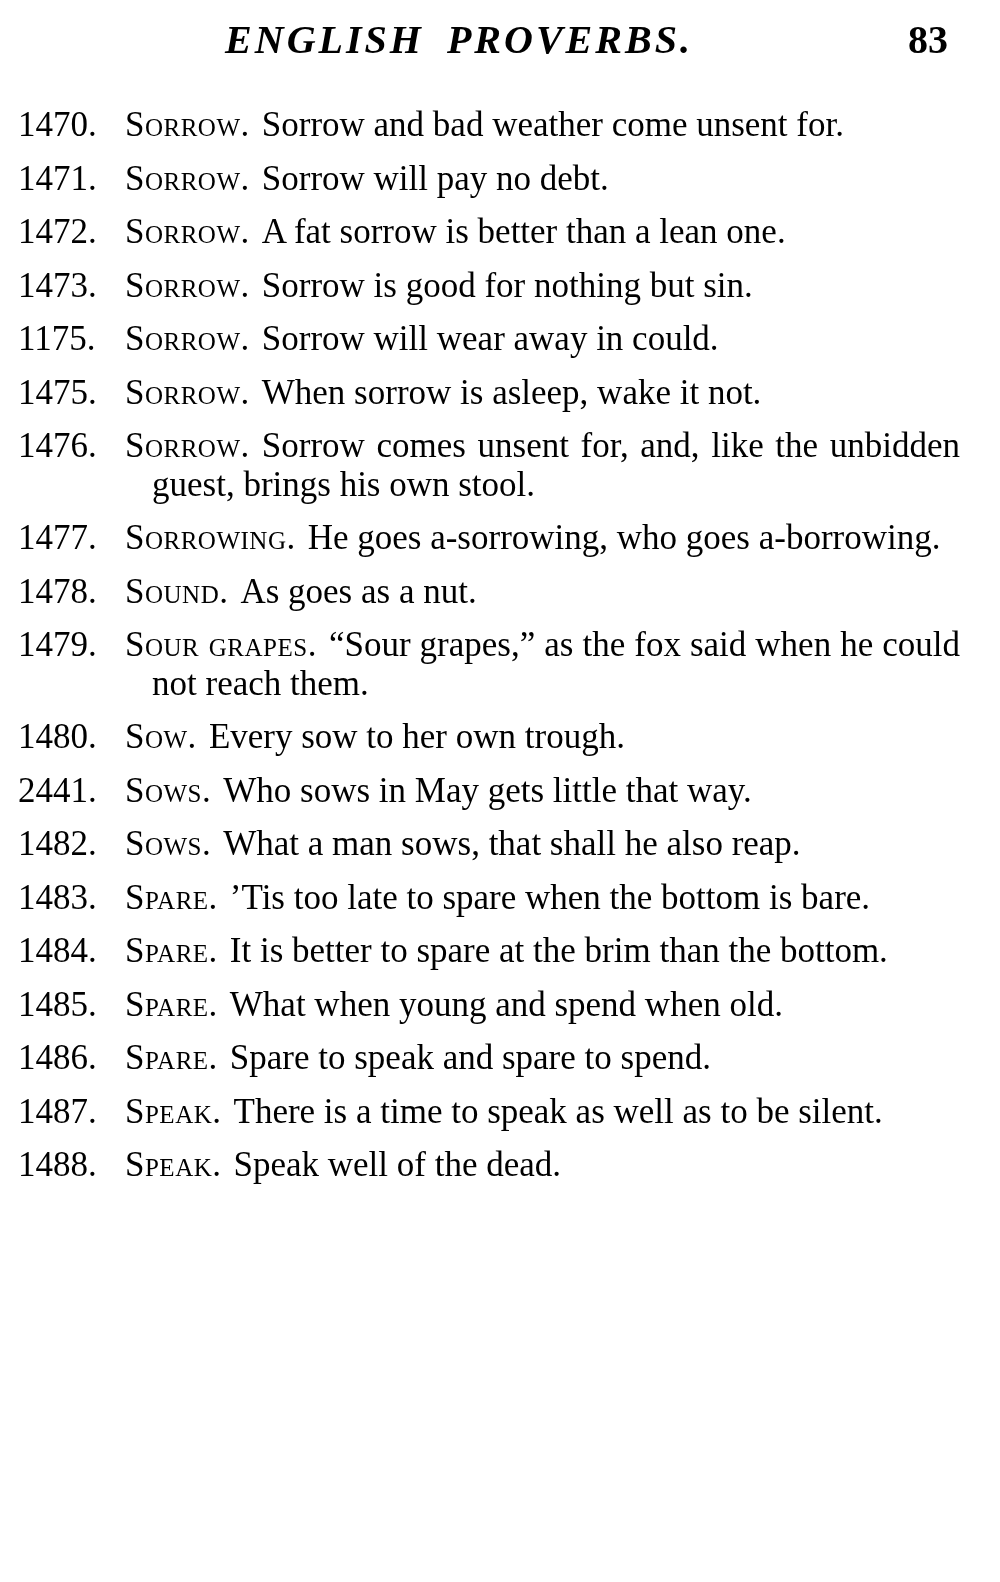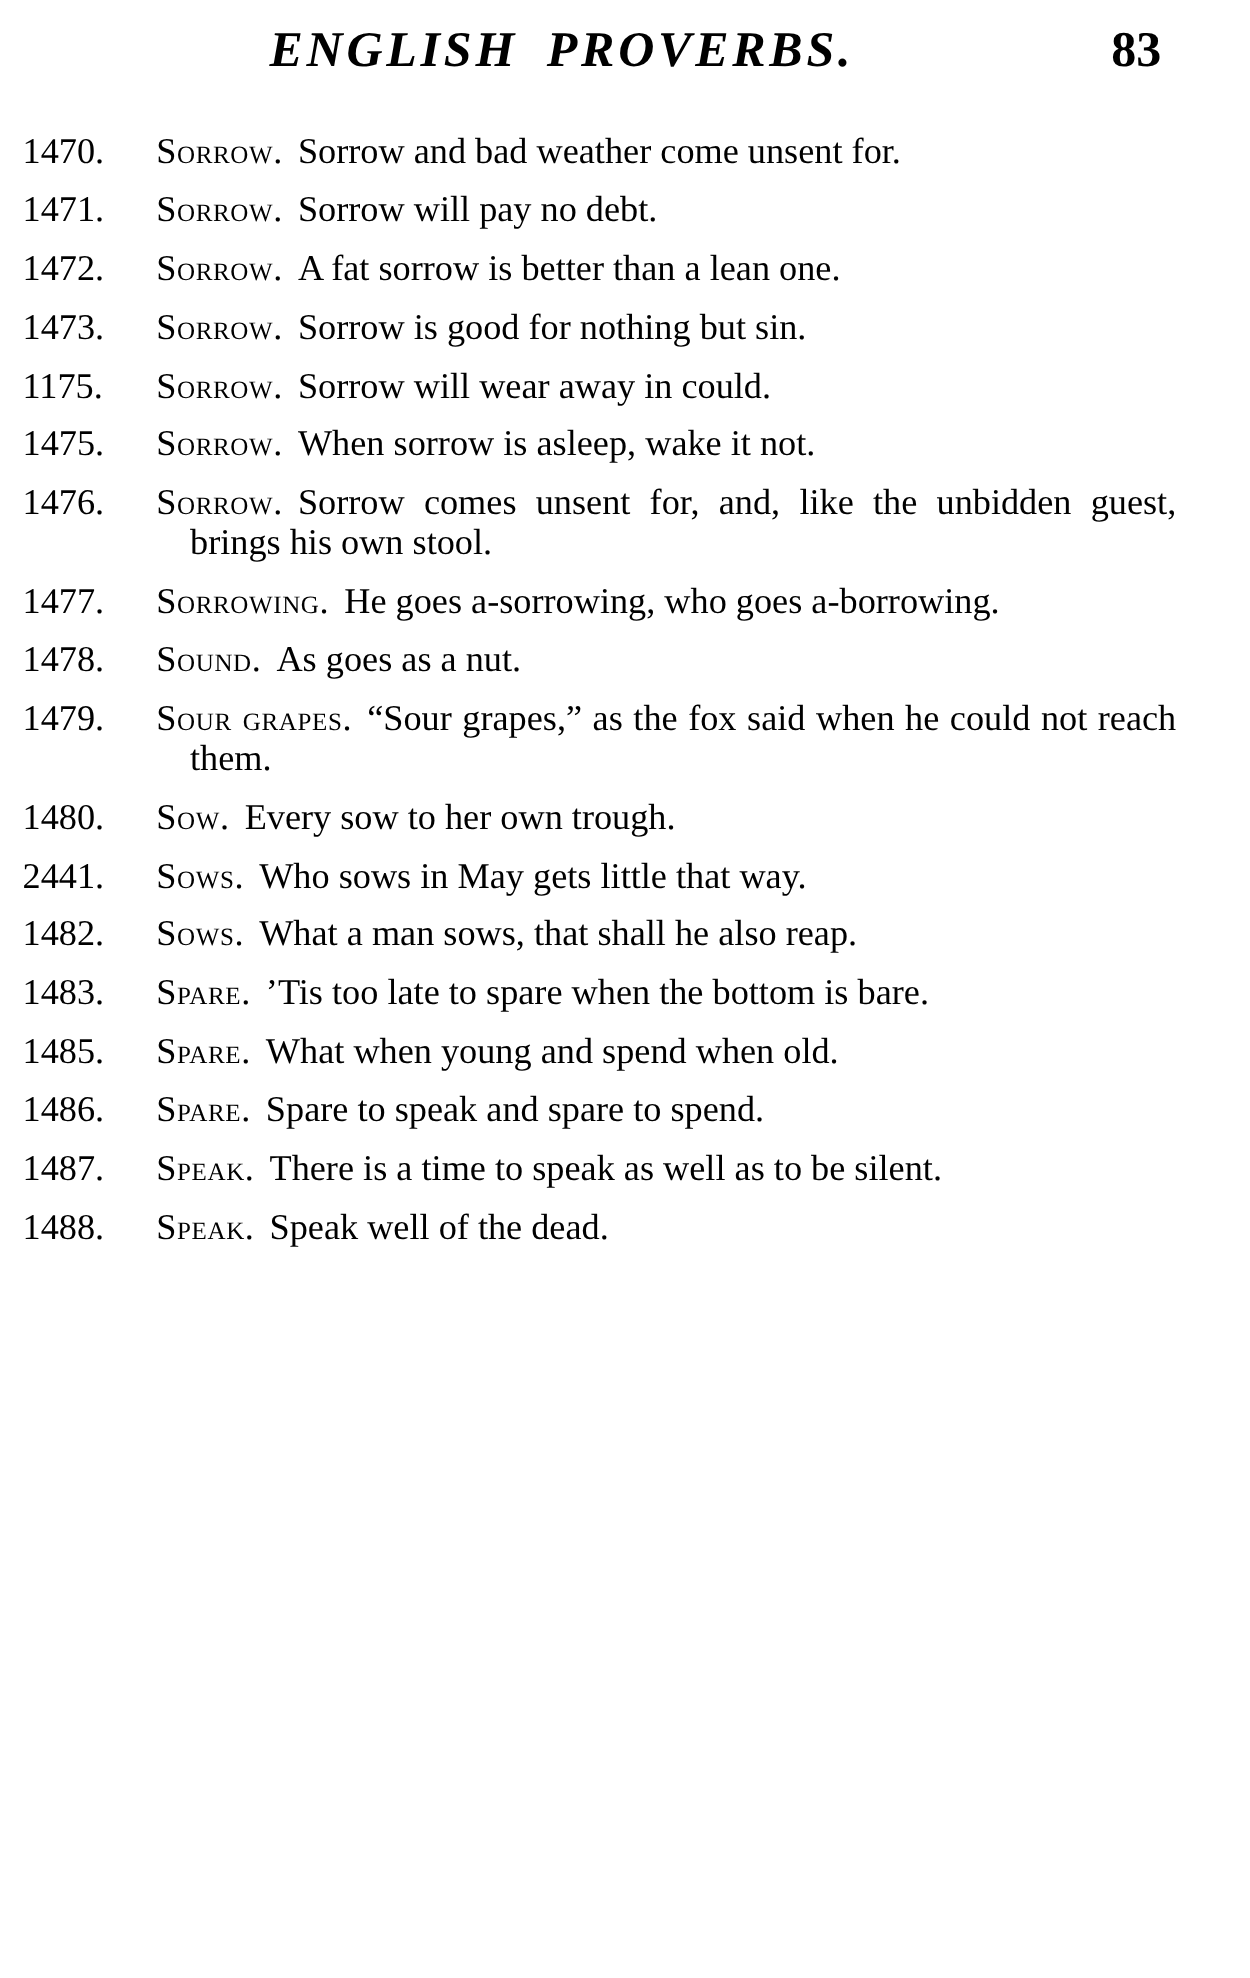--- a/index.html
+++ b/index.html
@@ -12,21 +12,21 @@
     height: 1582px;
     overflow: hidden;
     color: #000000;
     font-family: "Liberation Serif", "DejaVu Serif", serif;
     -webkit-font-smoothing: antialiased;
   }
   .page {
     box-sizing: border-box;
     width: 1000px;
     height: 1582px;
-    padding: 16px 59px 0 18px;
+    padding: 16px 40px 0 18px;
   }
   .page-header {
     position: relative;
     height: 52px;
     margin-bottom: 38px;
   }
   .running-title {
     position: absolute;
     left: 0;
     right: 60px;
@@ -39,21 +39,21 @@
     white-space: nowrap;
   }
   .page-number {
     position: absolute;
     right: 12px;
     top: 0;
     font-size: 40px;
     font-weight: bold;
   }
   .entries {
-    font-size: 29px;
+    font-size: 35px;
     line-height: 1.1;
   }
   .entry {
     text-align: justify;
     padding-left: 134px;   
     text-indent: -134px;   
     margin-bottom: 15px;
   }
   .entry-number {
     display: inline-block;
@@ -84,19 +84,20 @@
       <div class="entry"><span class="entry-number">1175.</span><span class="entry-keyword">Sorrow.</span><span class="entry-text">Sorrow will wear away in could.</span></div>
       <div class="entry"><span class="entry-number">1475.</span><span class="entry-keyword">Sorrow.</span><span class="entry-text">When sorrow is asleep, wake it not.</span></div>
       <div class="entry"><span class="entry-number">1476.</span><span class="entry-keyword">Sorrow.</span><span class="entry-text">Sorrow comes unsent for, and, like the unbidden guest, brings his own stool.</span></div>
       <div class="entry"><span class="entry-number">1477.</span><span class="entry-keyword">Sorrowing.</span><span class="entry-text">He goes a-sorrowing, who goes a-borrowing.</span></div>
       <div class="entry"><span class="entry-number">1478.</span><span class="entry-keyword">Sound.</span><span class="entry-text">As goes as a nut.</span></div>
       <div class="entry"><span class="entry-number">1479.</span><span class="entry-keyword">Sour grapes.</span><span class="entry-text">“Sour grapes,” as the fox said when he could not reach them.</span></div>
       <div class="entry"><span class="entry-number">1480.</span><span class="entry-keyword">Sow.</span><span class="entry-text">Every sow to her own trough.</span></div>
       <div class="entry"><span class="entry-number">2441.</span><span class="entry-keyword">Sows.</span><span class="entry-text">Who sows in May gets little that way.</span></div>
       <div class="entry"><span class="entry-number">1482.</span><span class="entry-keyword">Sows.</span><span class="entry-text">What a man sows, that shall he also reap.</span></div>
       <div class="entry"><span class="entry-number">1483.</span><span class="entry-keyword">Spare.</span><span class="entry-text">’Tis too late to spare when the bottom is bare.</span></div>
+      <div class="entry"><span class="entry-number">1484.</span><span class="entry-keyword">Spare.</span><span class="entry-text">It is better to spare at the brim than the bottom.</span></div>
       <div class="entry"><span class="entry-number">1485.</span><span class="entry-keyword">Spare.</span><span class="entry-text">What when young and spend when old.</span></div>
       <div class="entry"><span class="entry-number">1486.</span><span class="entry-keyword">Spare.</span><span class="entry-text">Spare to speak and spare to spend.</span></div>
       <div class="entry"><span class="entry-number">1487.</span><span class="entry-keyword">Speak.</span><span class="entry-text">There is a time to speak as well as to be silent.</span></div>
       <div class="entry"><span class="entry-number">1488.</span><span class="entry-keyword">Speak.</span><span class="entry-text">Speak well of the dead.</span></div>
     </main>
 
 </div>
 
 </body></html>

